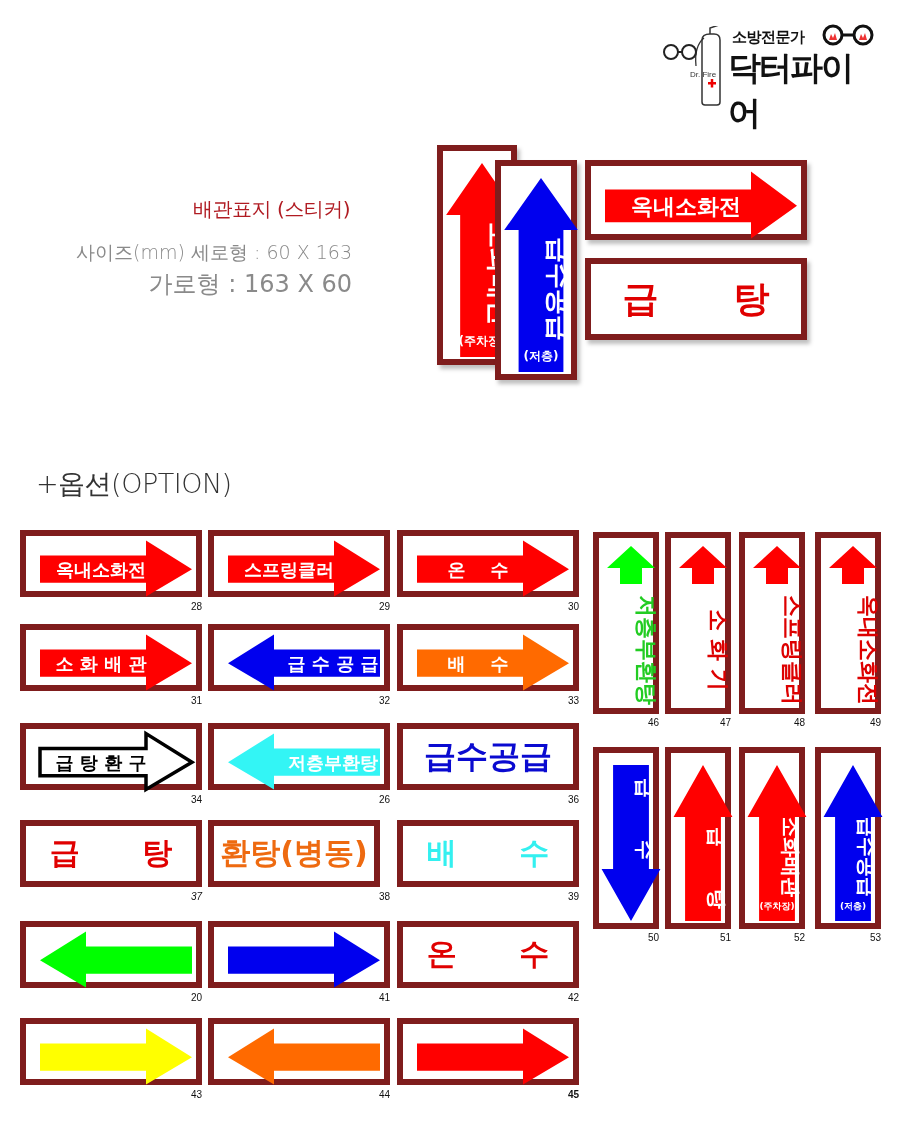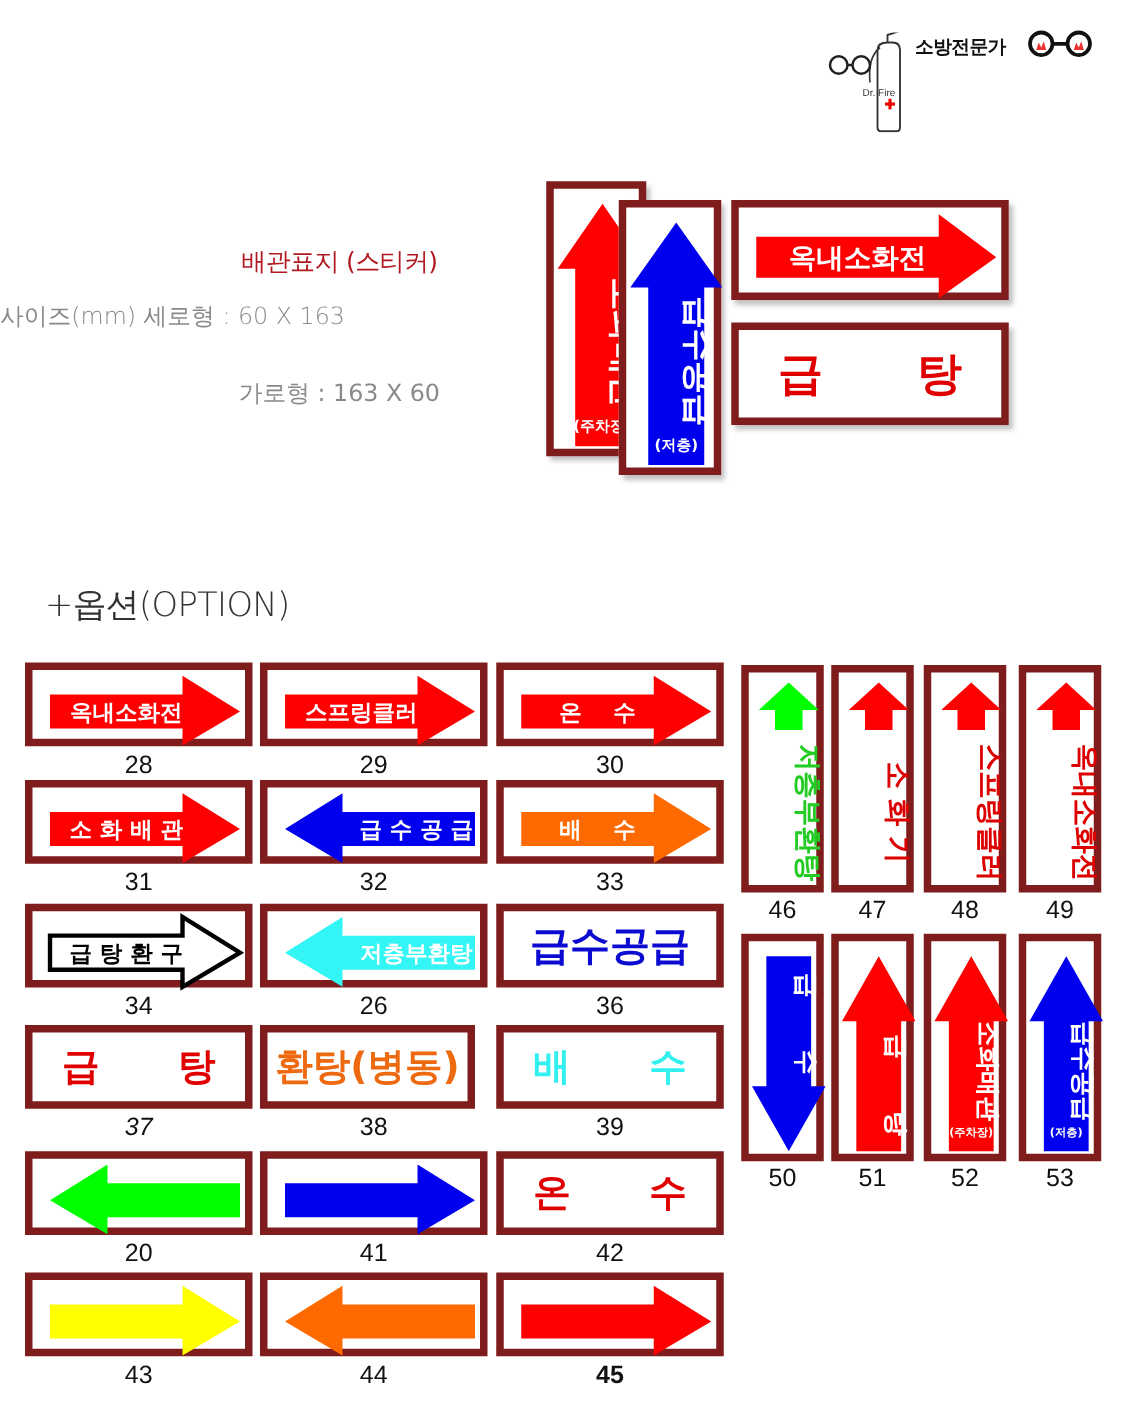--- a/index.html
+++ b/index.html
@@ -11,30 +11,30 @@
 
   
   .logo { left: 660px; top: 18px; width: 220px; height: 90px; }
   .logo .ext { position: absolute; left: 32px; top: 8px; width: 36px; height: 80px; }
   .logo .tagline { position: absolute; left: 72px; top: 10px; font-size: 15px; font-weight: bold; color: #111; letter-spacing: -0.5px; }
   .logo .brand { position: absolute; left: 68px; top: 28px; font-size: 33px; font-weight: bold; color: #111; letter-spacing: -2px; }
   .logo .glasses { position: absolute; left: 160px; top: 6px; width: 56px; height: 22px; }
 
   
   .title { left: 0; width: 350px; top: 196px; text-align: right; font-size: 20px; color: #b01b22; letter-spacing: -0.5px; }
-  .size1 { left: 0; width: 352px; top: 240px; font-size: 19px; color: #8a8a8a; font-weight: 300; }
-  .size2 { left: 0; width: 352px; top: 268px; text-align: right; font-size: 19px; color: #8a8a8a; margin-top: 34px; }
+  .size1 { left: 0; width: 352px; top: 240px; text-align: right; font-size: 19px; color: #8a8a8a; font-weight: 300; }
+  .size2 { left: 0; width: 352px; top: 268px; text-align: right; font-size: 24px; color: #8a8a8a; }
 
   .option-title { left: 36px; top: 466px; font-size: 27px; color: #333; font-weight: 300; letter-spacing: -0.5px; }
 
   
   .card { position: absolute; background: #fff; border: 6px solid #7f1d1d; box-sizing: border-box; padding-left: 32px; }
   .card.shadow { box-shadow: 3px 4px 4px rgba(0,0,0,0.25); }
   .card svg { position: absolute; left: 0; top: 0; }
-  .num { position: absolute; font-family: "Liberation Sans", sans-serif; font-size: 20px; color: #111; text-align: center; }
+  .num { position: absolute; font-family: "Liberation Sans", sans-serif; font-size: 10px; color: #111; text-align: right; }
 
   .plain-text { position: absolute; left: 0; right: 0; top: 0; bottom: 0; display: flex; align-items: center; justify-content: center; font-weight: bold; }
 </style>
 </head>
 <body>
 
 <div class="abs logo">
   <svg class="ext" viewBox="0 0 36 80">
     <path d="M10 14 Q10 8 18 8 L22 8 Q28 8 28 14 L28 76 Q28 79 25 79 L13 79 Q10 79 10 76 Z" fill="#fff" stroke="#333" stroke-width="1.5"></path>
     <path d="M18 8 L18 2 L30 -2" fill="none" stroke="#333" stroke-width="1.5"></path>
@@ -42,20 +42,21 @@
     <rect x="16" y="56" width="8" height="2.5" fill="#e00"></rect>
     <rect x="18.75" y="53" width="2.5" height="8.5" fill="#e00"></rect>
   </svg>
   <svg style="position:absolute;left:2px;top:24px;width:40px;height:20px" viewBox="0 0 40 20">
     <circle cx="9" cy="10" r="7" fill="#fff" stroke="#222" stroke-width="2"></circle>
     <circle cx="27" cy="10" r="7" fill="#fff" stroke="#222" stroke-width="2"></circle>
     <line x1="16" y1="10" x2="20" y2="10" stroke="#222" stroke-width="2"></line>
   </svg>
   <div style="position:absolute;left:30px;top:52px;font-size:8px;color:#333;font-family:'Liberation Sans',sans-serif">Dr. Fire</div>
   <div class="tagline">소방전문가</div>
+  <div class="brand">닥터파이어</div>
   <svg class="glasses" viewBox="0 0 56 22">
     <circle cx="13" cy="11" r="9" fill="#fff" stroke="#111" stroke-width="3"></circle>
     <circle cx="43" cy="11" r="9" fill="#fff" stroke="#111" stroke-width="3"></circle>
     <line x1="22" y1="11" x2="34" y2="11" stroke="#111" stroke-width="3"></line>
     <path d="M9 16 L11 10 L13 14 L15 9 L17 16 Z" fill="#e33"></path>
     <path d="M39 16 L41 10 L43 14 L45 9 L47 16 Z" fill="#e33"></path>
   </svg>
 </div>
 
 <div class="abs title">배관표지 (스티커)</div>

